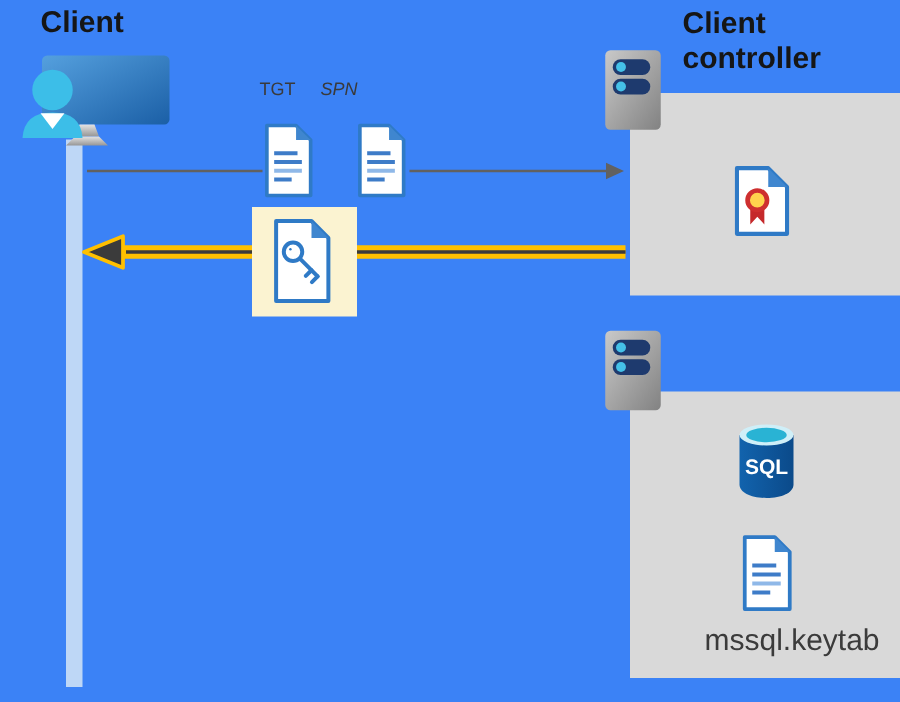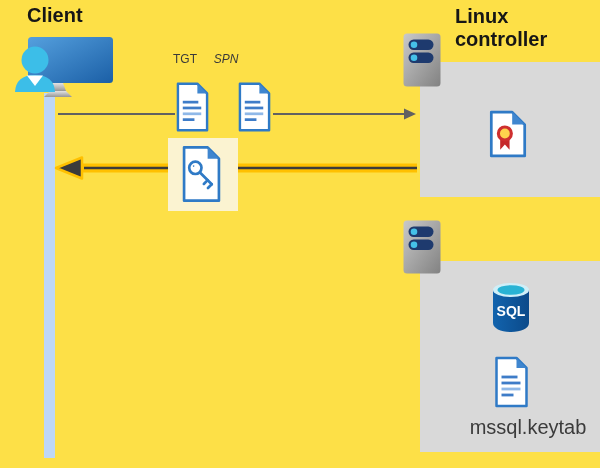--- a/index.html
+++ b/index.html
@@ -1,17 +1,17 @@
 <!DOCTYPE html>
 <html><head>
 <meta charset="utf-8">
 <style>
   html,body{margin:0;padding:0;background:#fff;}
   .stage{
-    position:relative;width:600px;height:468px;overflow:hidden;background:#fde047;
+    position:relative;width:600px;height:468px;overflow:hidden;background:#3b82f6;
     font-family:"Liberation Sans",sans-serif;
   }
   .abs{position:absolute;}
   .heading{
     font-weight:bold;color:#161616;font-size:20px;line-height:23px;letter-spacing:0;
   }
   .flow-label{
     font-size:12px;color:#3a3a3a;text-align:center;
   }
   .lifeline{
@@ -121,21 +121,21 @@
     <path d="M26,2 V13 H37 Z" fill="#3f86cf"></path>
     <g stroke="#2F7AC6" stroke-width="2.6" fill="none" stroke-linecap="round">
       <circle cx="14" cy="22" r="6"></circle>
       <circle cx="12.3" cy="20.3" r="0.8" fill="#2F7AC6" stroke="none"></circle>
       <line x1="18.5" y1="26.5" x2="30" y2="38"></line>
       <line x1="26" y1="34" x2="22.3" y2="37.7"></line>
       <line x1="30" y1="38" x2="26.3" y2="41.7"></line>
     </g>
   </svg>
 
-  <div class="abs heading dc-label">Linux controller</div>
+  <div class="abs heading dc-label">Client controller</div>
   <div class="abs graybox dc-box"></div>
 
   <svg class="abs icon" style="left:402px;top:32px" width="40" height="56" viewBox="0 0 40 56">
     <rect x="1.5" y="1.5" width="37" height="53" rx="3.5" fill="url(#srvGrad)"></rect>
     <rect x="6.5" y="7.5" width="25" height="10.5" rx="5.2" fill="#1E3A6E"></rect>
     <rect x="6.5" y="20.5" width="25" height="10.5" rx="5.2" fill="#1E3A6E"></rect>
     <circle cx="12" cy="12.7" r="3.3" fill="#45C1E8"></circle>
     <circle cx="12" cy="25.7" r="3.3" fill="#45C1E8"></circle>
   </svg>
 

